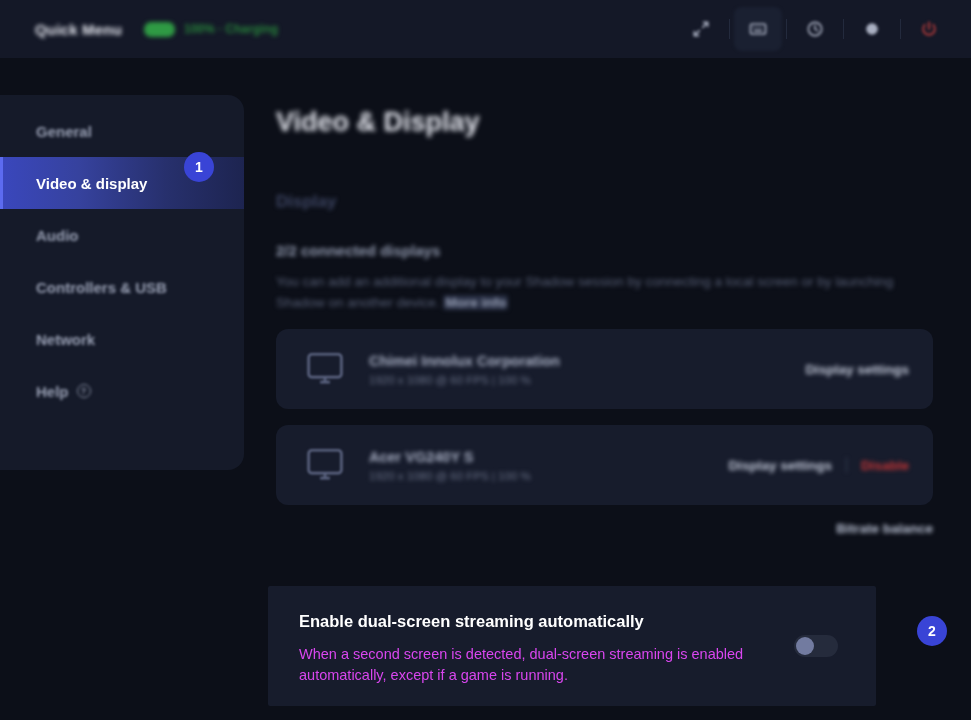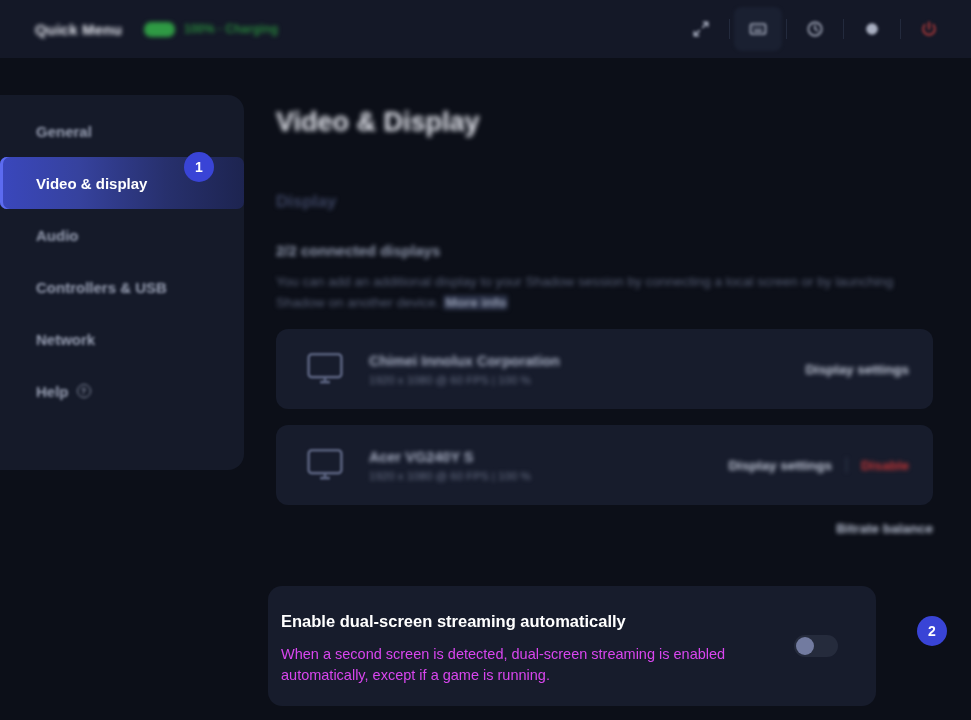--- a/index.html
+++ b/index.html
@@ -74,21 +74,20 @@
     padding-top: 10px;
   }
   .nav-item {
     position: relative;
     height: 52px;
     display: flex; align-items: center;
     padding-left: 36px;
     font-size: 15px; font-weight: 700;
     color: #9aa1b5;
     filter: blur(1.5px);
-    border-radius: 7px;
   }
   .nav-item.active {
     background: linear-gradient(90deg, #3a47bd 0%, #36429e 32%, #27306d 68%, #1d2450 100%);
     color: #ffffff;
     filter: none;
     box-shadow: inset 3px 0 0 #5c6bf0;
   }
   .nav-item .help-q {
     display: inline-flex; align-items: center; justify-content: center;
     width: 14px; height: 14px;
@@ -190,22 +189,22 @@
     font-size: 13.5px; font-weight: 700;
     color: #b9c0d2;
     filter: blur(2.2px);
   }
 
   
   .dual-card {
     position: absolute; left: 268px; top: 586px;
     width: 608px; height: 120px;
     background: #171c2c;
-    border-radius: 14px;
-    padding: 26px 28px 0 13px;
+    border-radius: 2px;
+    padding: 26px 28px 0 31px;
   }
   .dual-title {
     font-size: 16.5px; font-weight: 700;
     color: #ffffff;
   }
   .dual-desc {
     margin-top: 13px;
     width: 470px;
     font-size: 14.5px; line-height: 21px;
     color: #d946ef;

